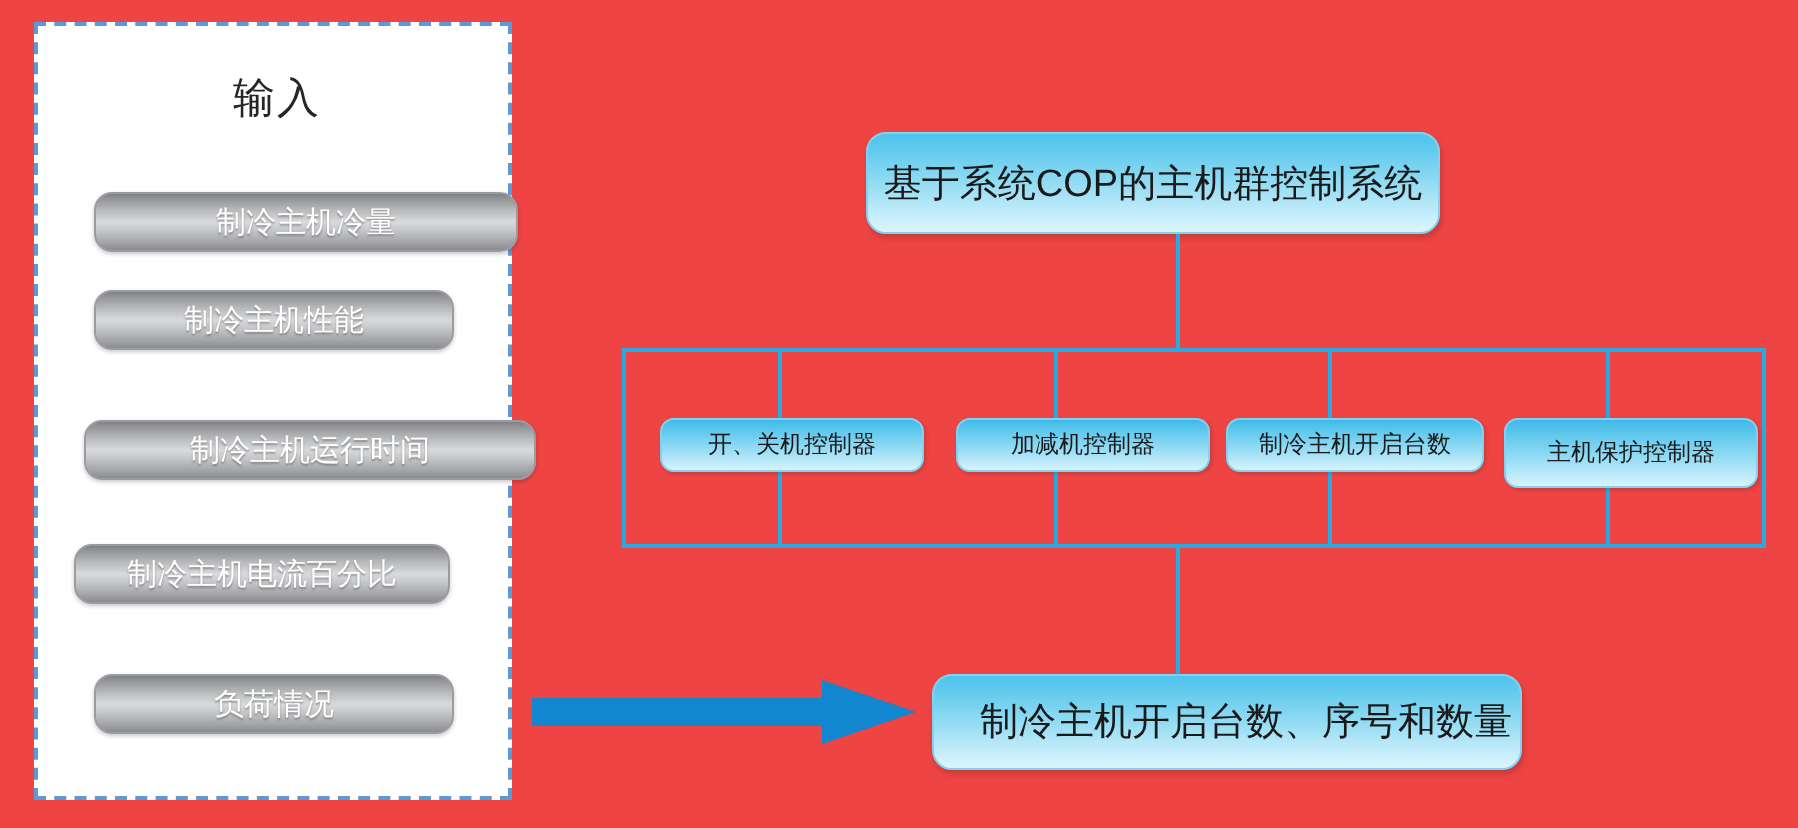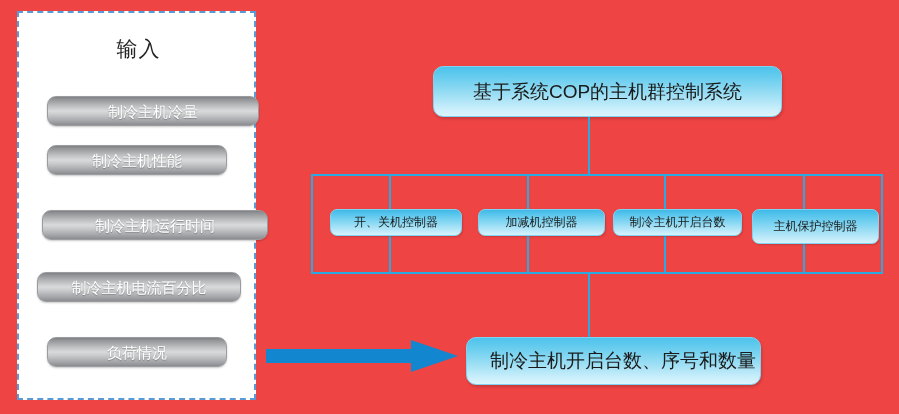--- a/index.html
+++ b/index.html
@@ -123,31 +123,31 @@
   <div class="input-panel">
     <div class="input-title">输入</div>
   </div>
 
   <div class="pill" style="left:47px; top:96px; width:212px; height:30px;">制冷主机冷量</div>
 
   <div class="pill" style="left:47px; top:145px; width:180px; height:30px;">制冷主机性能</div>
 
   <div class="pill" style="left:42px; top:210px; width:226px; height:30px;">制冷主机运行时间</div>
 
-  <div class="pill" style="left:37px; top:272px; width:204px; height:30px;">制冷主机电流百分比</div>
+  <div class="pill" style="left:37px; top:272px; width:188px; height:30px;">制冷主机电流百分比</div>
 
   <div class="pill" style="left:47px; top:337px; width:180px; height:30px;">负荷情况</div>
 
   <div class="arrow-wrap">
     <svg width="192" height="32" viewBox="0 0 192 32">
       <path d="M0 9 L145 9 L145 0 L192 16 L145 32 L145 23 L0 23 Z" fill="#1287d0"></path>
     </svg>
   </div>
 
-  <div class="bluebox title" style="left:433px; top:66px; width:349px; height:51px;">基于系统COP的主机群控制系统</div>
+  <div class="bluebox title" style="left:433px; top:66px; width:287px; height:51px;">基于系统COP的主机群控制系统</div>
 
   <div class="vline" style="left:588px; top:117px; height:58px;"></div>
 
   <div class="outer-rect" style="left:311px; top:174px; width:572px; height:100px;"></div>
 
   <div class="vline" style="left:389px; top:174px; height:100px;"></div>
   <div class="vline" style="left:527px; top:174px; height:100px;"></div>
   <div class="vline" style="left:664px; top:174px; height:100px;"></div>
   <div class="vline" style="left:803px; top:174px; height:100px;"></div>
 

